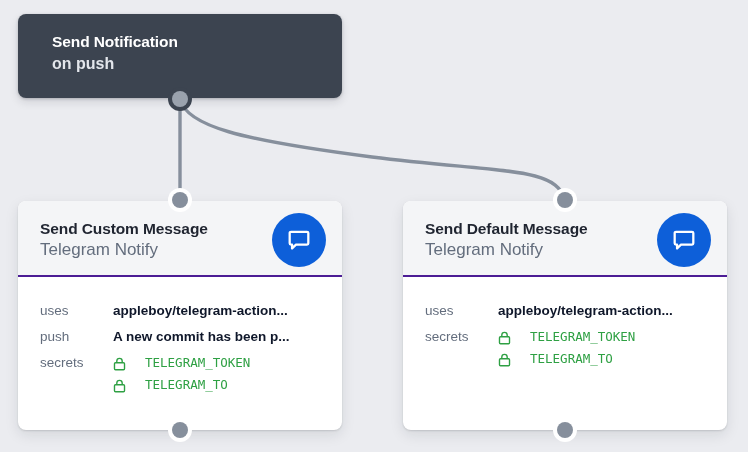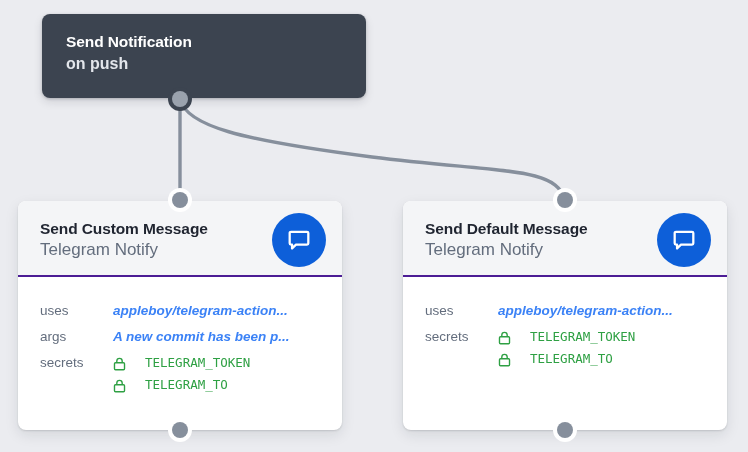--- a/index.html
+++ b/index.html
@@ -37,22 +37,21 @@
   .trigger-node {
     position: absolute;
     left: 18px;
     top: 14px;
     width: 324px;
     height: 84px;
     background: #3c4450;
     border-radius: 8px;
     box-shadow: 0 1px 3px rgba(23,28,38,0.22), 0 4px 10px rgba(23,28,38,0.12);
     box-sizing: border-box;
-    padding: 18px 20px 0 24px;
-    margin-left: 24px;
+    padding: 18px 20px 0 34px;
   }
   .trigger-title {
     color: #ffffff;
     font-size: 15.5px;
     font-weight: bold;
     letter-spacing: -0.1px;
     line-height: 19px;
   }
   .trigger-sub {
     color: #e3e6eb;
@@ -140,26 +139,25 @@
     margin-bottom: 4px;
   }
   .prop-key {
     width: 73px;
     flex: 0 0 73px;
     color: #636d7d;
     font-size: 13.5px;
     line-height: 22px;
   }
   .prop-val {
-    color: #3b82f6;
+    color: #0f172a;
     font-size: 13.5px;
     font-weight: bold;
     line-height: 22px;
     white-space: nowrap;
-    font-style: italic;
   }
   .secret-list {
     display: flex;
     flex-direction: column;
   }
   .secret-item {
     display: flex;
     align-items: center;
     gap: 19px;
     color: #2ea043;
@@ -200,21 +198,21 @@
           <path d="M4.6 4.4 H19.4 A1.2 1.2 0 0 1 20.6 5.6 V15.1 A1.2 1.2 0 0 1 19.4 16.3 H9.2 L5.6 19.9 V16.3 H4.6 A1.2 1.2 0 0 1 3.4 15.1 V5.6 A1.2 1.2 0 0 1 4.6 4.4 Z"></path>
         </svg>
       </div>
     </div>
     <div class="props">
       <div class="prop-row">
         <div class="prop-key">uses</div>
         <div class="prop-val">appleboy/telegram-action...</div>
       </div>
       <div class="prop-row">
-        <div class="prop-key">args</div>
+        <div class="prop-key">push</div>
         <div class="prop-val">A new commit has been p...</div>
       </div>
       <div class="prop-row">
         <div class="prop-key">secrets</div>
         <div class="secret-list">
           <div class="secret-item">
             <span class="lock-icon">
               <svg width="13" height="14" viewBox="0 0 14 15" fill="none" stroke="#2ea043" stroke-width="1.5">
                 <rect x="1.6" y="6.2" width="10.8" height="7.5" rx="1.1"></rect>
                 <path d="M4.1 6.2 V4.3 A2.9 2.9 0 0 1 9.9 4.3 V6.2"></path>

